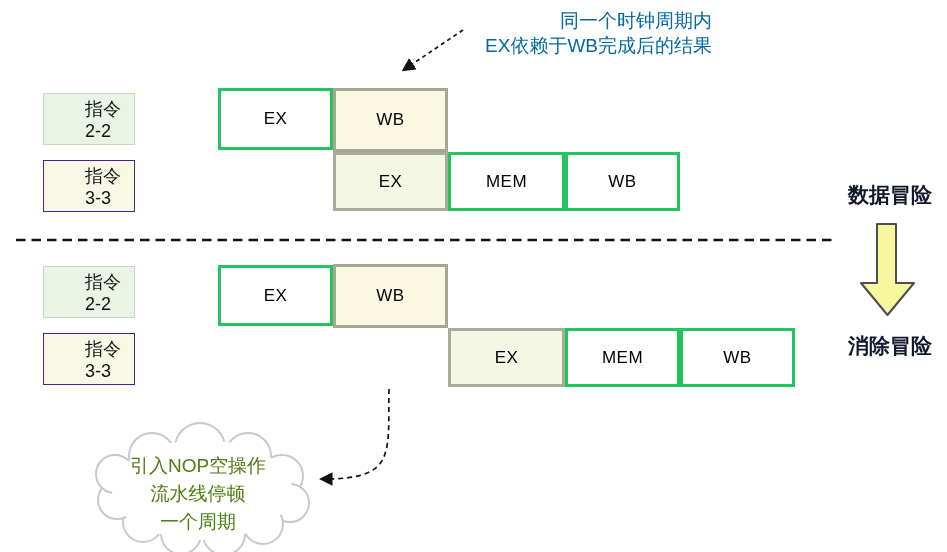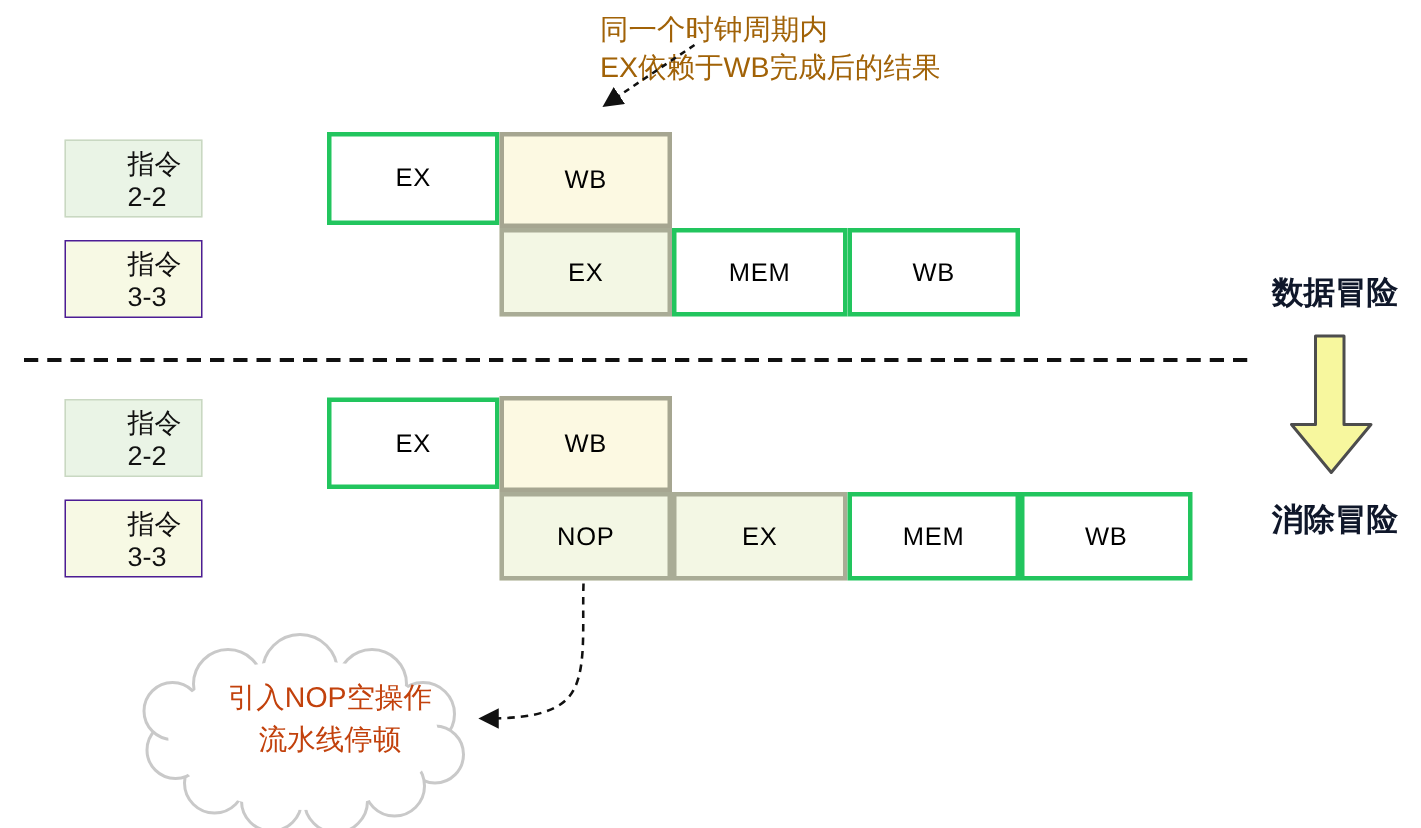--- a/index.html
+++ b/index.html
@@ -20,26 +20,26 @@
     display:flex;align-items:center;justify-content:center;
     font-size:18px;color:#111;z-index:2;padding-left:41px;
   }
   .labelbox.green{background:#eaf4e6;border:1px solid #c9d8c2;}
   .labelbox.lime{background:#f7f9e4;border:1px solid #4c1d95;}
   .caption{
     position:absolute;width:114px;text-align:center;
     font-weight:bold;font-size:21px;color:#0f172a;z-index:2;
   }
   .annotation{
-    position:absolute;left:400px;top:8px;width:312px;text-align:left;
-    font-size:19px;line-height:25px;color:#a16207;z-index:2;
+    position:absolute;left:400px;top:8px;width:312px;text-align:right;
+    font-size:19px;line-height:25px;color:#0369a1;z-index:2;
   }
   .cloud-text{
-    position:absolute;left:120px;top:452px;width:200px;text-align:center;
-    font-size:19px;line-height:28px;color:#c2410c;z-index:2;
+    position:absolute;left:98px;top:452px;width:200px;text-align:center;
+    font-size:19px;line-height:28px;color:#4d7c0f;z-index:2;
   }
 </style>
 </head>
 <body>
 
 <div class="canvas">
 
   <svg class="layer" width="947" height="552" style="z-index:1">
     <g stroke="#c9c9c9" stroke-width="2" fill="#ffffff">
       <circle cx="152" cy="456" r="23"></circle>
@@ -73,30 +73,30 @@
   <div class="stage" style="left:448px;top:152px;width:117px;height:59px">MEM</div>
   <div class="stage" style="left:565px;top:152px;width:115px;height:59px">WB</div>
 
   <div class="caption" style="left:833px;top:181px">数据冒险</div>
 
   <div class="labelbox green" style="left:43px;top:266px;width:92px;height:52px">指令2-2</div>
   <div class="stage" style="left:218px;top:265px;width:115px;height:61px">EX</div>
   <div class="stage cream" style="left:333px;top:264px;width:115px;height:64px">WB</div>
 
   <div class="labelbox lime" style="left:43px;top:333px;width:92px;height:52px">指令3-3</div>
-  <div class="stage lime" style="left:333px;top:328px;width:115px;height:59px">NOP</div>
   <div class="stage lime" style="left:448px;top:328px;width:117px;height:59px">EX</div>
   <div class="stage" style="left:565px;top:328px;width:115px;height:59px">MEM</div>
   <div class="stage" style="left:680px;top:328px;width:115px;height:59px">WB</div>
 
   <div class="caption" style="left:833px;top:332px">消除冒险</div>
 
   <div class="cloud-text">
     <div>引入NOP空操作</div>
     <div>流水线停顿</div>
+    <div>一个周期</div>
   </div>
 
   <svg class="layer" width="947" height="552" style="z-index:4">
     <defs>
       <marker id="ah" viewBox="0 0 10 10" refX="7" refY="5" markerWidth="8" markerHeight="8" orient="auto-start-reverse">
         <path d="M0 0 L10 5 L0 10 z" fill="#111"></path>
       </marker>
     </defs>
     <line x1="463" y1="30" x2="405" y2="69" stroke="#111" stroke-width="1.7" stroke-dasharray="4 3.5" marker-end="url(#ah)"></line>
     <path d="M 389 389 C 388 420 392 452 378 466 C 368 476 350 479 323 479" fill="none" stroke="#111" stroke-width="1.7" stroke-dasharray="5 4" marker-end="url(#ah)"></path>

